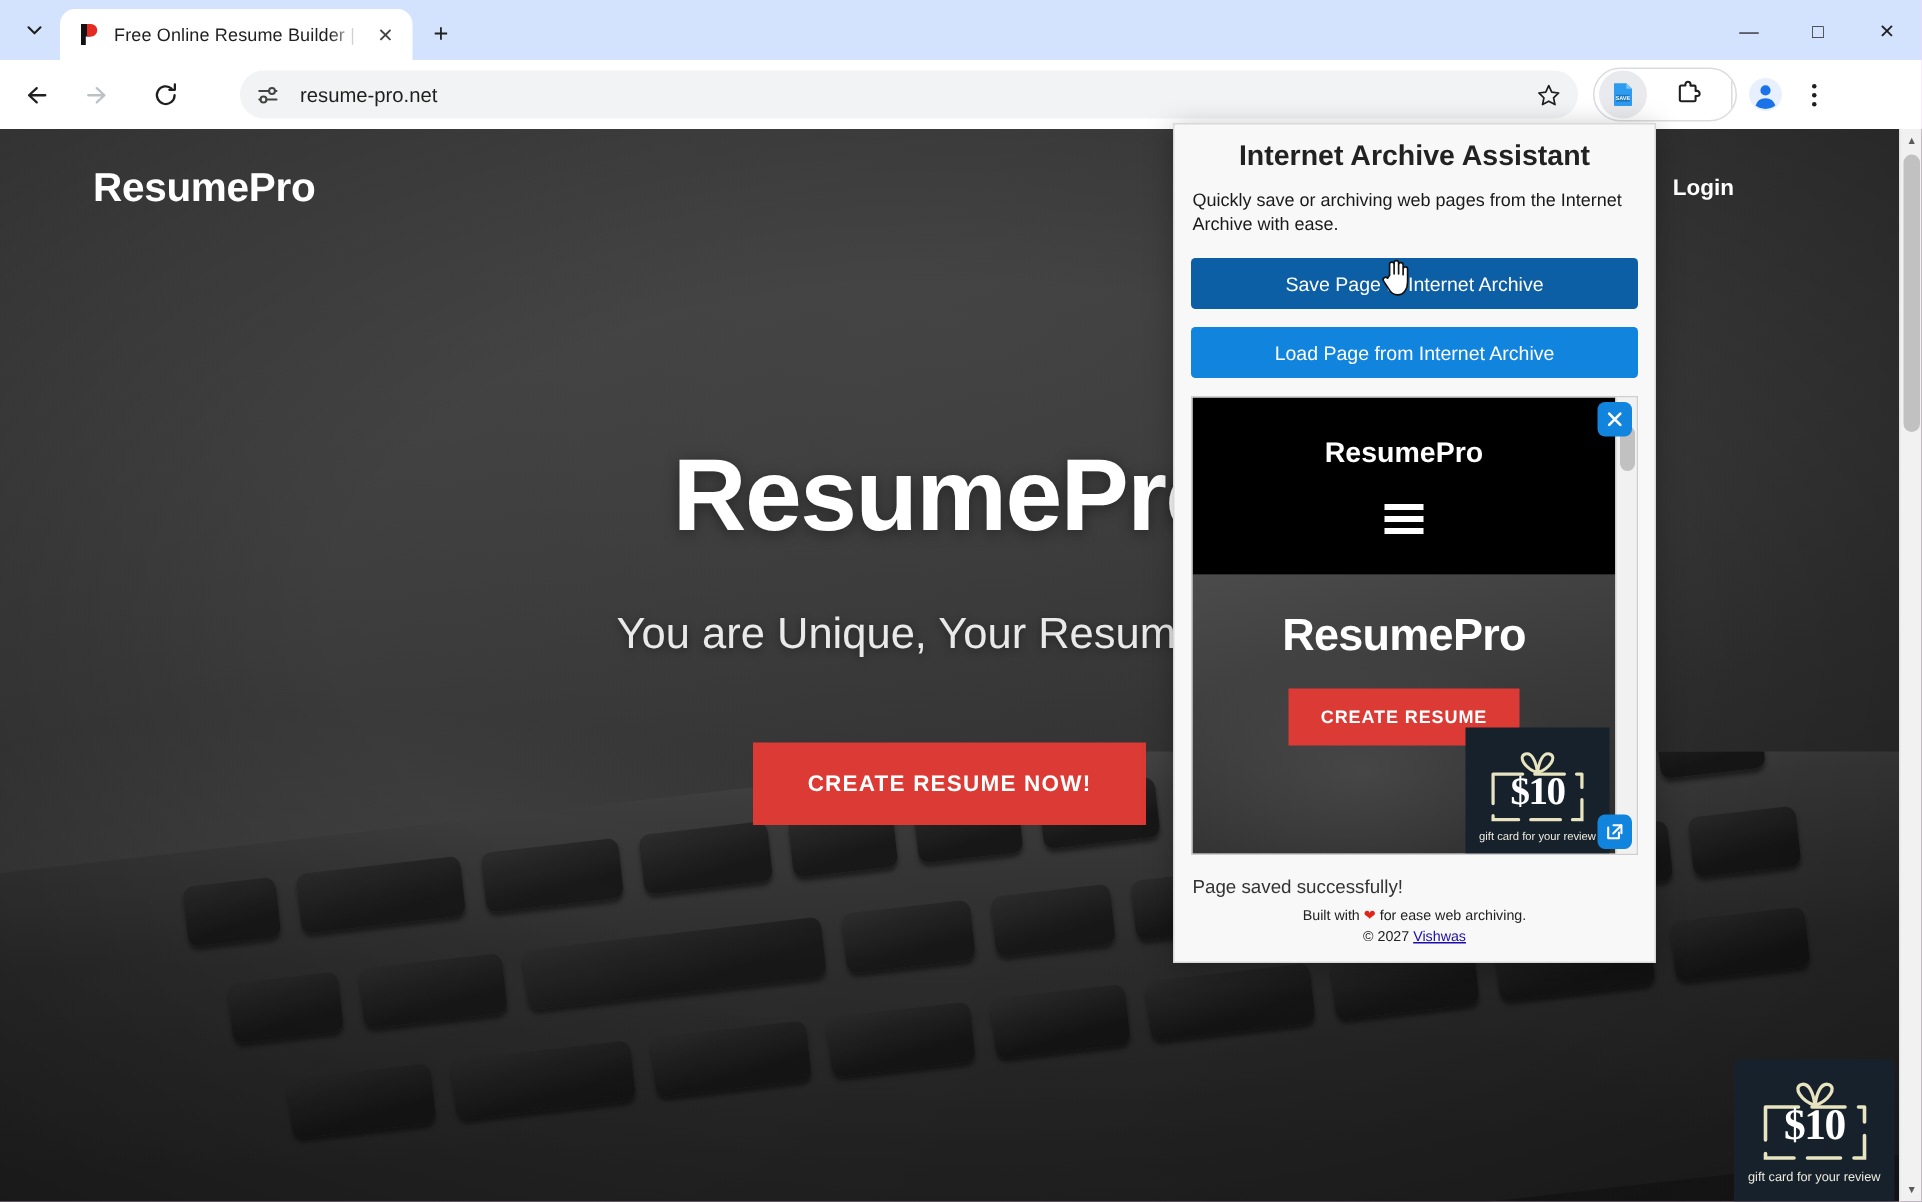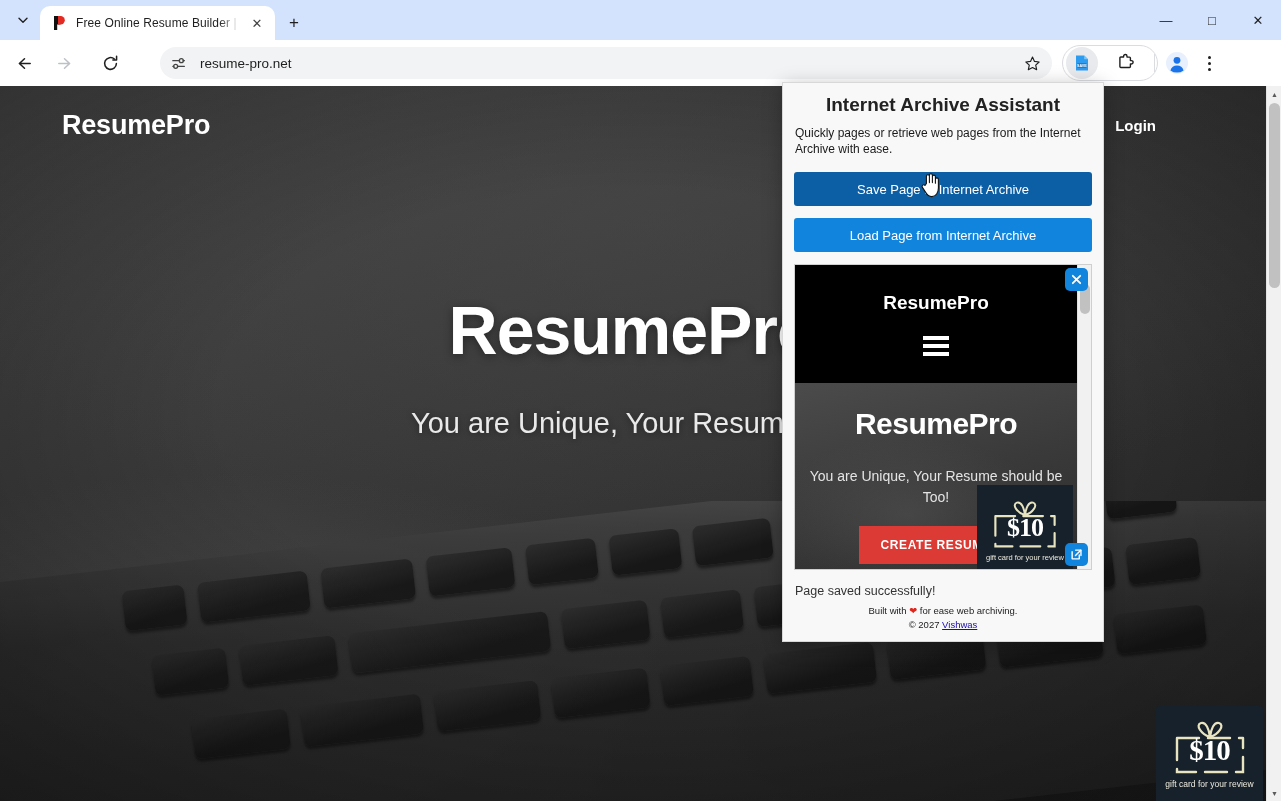--- a/index.html
+++ b/index.html
@@ -431,20 +431,23 @@
       <div class="site-logo">ResumePro</div>
       <div class="site-links">
         <span class="site-link">ates</span>
         <span class="site-link">Login</span>
       </div>
     </div>
 
     <div class="hero">
       <h1>ResumePro</h1>
       <p>You are Unique, Your Resume sho</p>
+      <div>
+        <button class="hero-cta">CREATE RESUME NOW!</button>
+      </div>
     </div>
 
     <div class="giftcard">
       <div class="gift-box">
         <svg width="100%" height="100%" viewBox="0 0 78 56" preserveAspectRatio="none">
           <path d="M6 18 H72 M6 18 V52 H72 V18" fill="none" stroke="#e8e4bf" stroke-width="2.4" stroke-linecap="round" stroke-dasharray="22 9"></path>
           <path d="M39 17 C30 14 24 5 30 3 C35 1.6 38 9 39 17 C40 9 43 1.6 48 3 C54 5 48 14 39 17 Z" fill="none" stroke="#e8e4bf" stroke-width="2.2" stroke-linejoin="round"></path>
         </svg>
         <span class="gift-amt">$10</span>
       </div>
@@ -453,38 +456,37 @@
   </div>
 
   <div class="page-scrollbar">
     <div class="psb-arrow up">▲</div>
     <div class="psb-thumb"></div>
     <div class="psb-arrow down">▼</div>
   </div>
 
   <div class="popup">
     <div class="popup-title">Internet Archive Assistant</div>
-    <div class="popup-desc">Quickly pages or retrieve web pages from the Internet Archive with ease.</div>
+    <div class="popup-desc">Quickly save or archiving web pages from the Internet Archive with ease.</div>
 
     <button class="popup-btn primary">Save Page to Internet Archive</button>
     <button class="popup-btn secondary">Load Page from Internet Archive</button>
 
     <div class="preview-wrap">
       <div class="preview-inner">
         <div class="mini-header">
           <div class="mini-logo">ResumePro</div>
           <div class="mini-burger">
             <i></i>
               <i></i>
               <i></i>
           </div>
         </div>
         <div class="mini-hero">
           <h2>ResumePro</h2>
-          <p>You are Unique, Your Resume should be Too!</p>
           <span class="mini-cta">CREATE RESUME</span>
           <div class="mini-gift">
             <div class="gift-box">
               <svg width="100%" height="100%" viewBox="0 0 78 56" preserveAspectRatio="none">
                 <path d="M6 18 H72 M6 18 V52 H72 V18" fill="none" stroke="#e8e4bf" stroke-width="2.4" stroke-linecap="round" stroke-dasharray="22 9"></path>
                 <path d="M39 17 C30 14 24 5 30 3 C35 1.6 38 9 39 17 C40 9 43 1.6 48 3 C54 5 48 14 39 17 Z" fill="none" stroke="#e8e4bf" stroke-width="2.2" stroke-linejoin="round"></path>
               </svg>
               <span class="gift-amt">$10</span>
             </div>
             <span class="gift-caption">gift card for your review</span>

